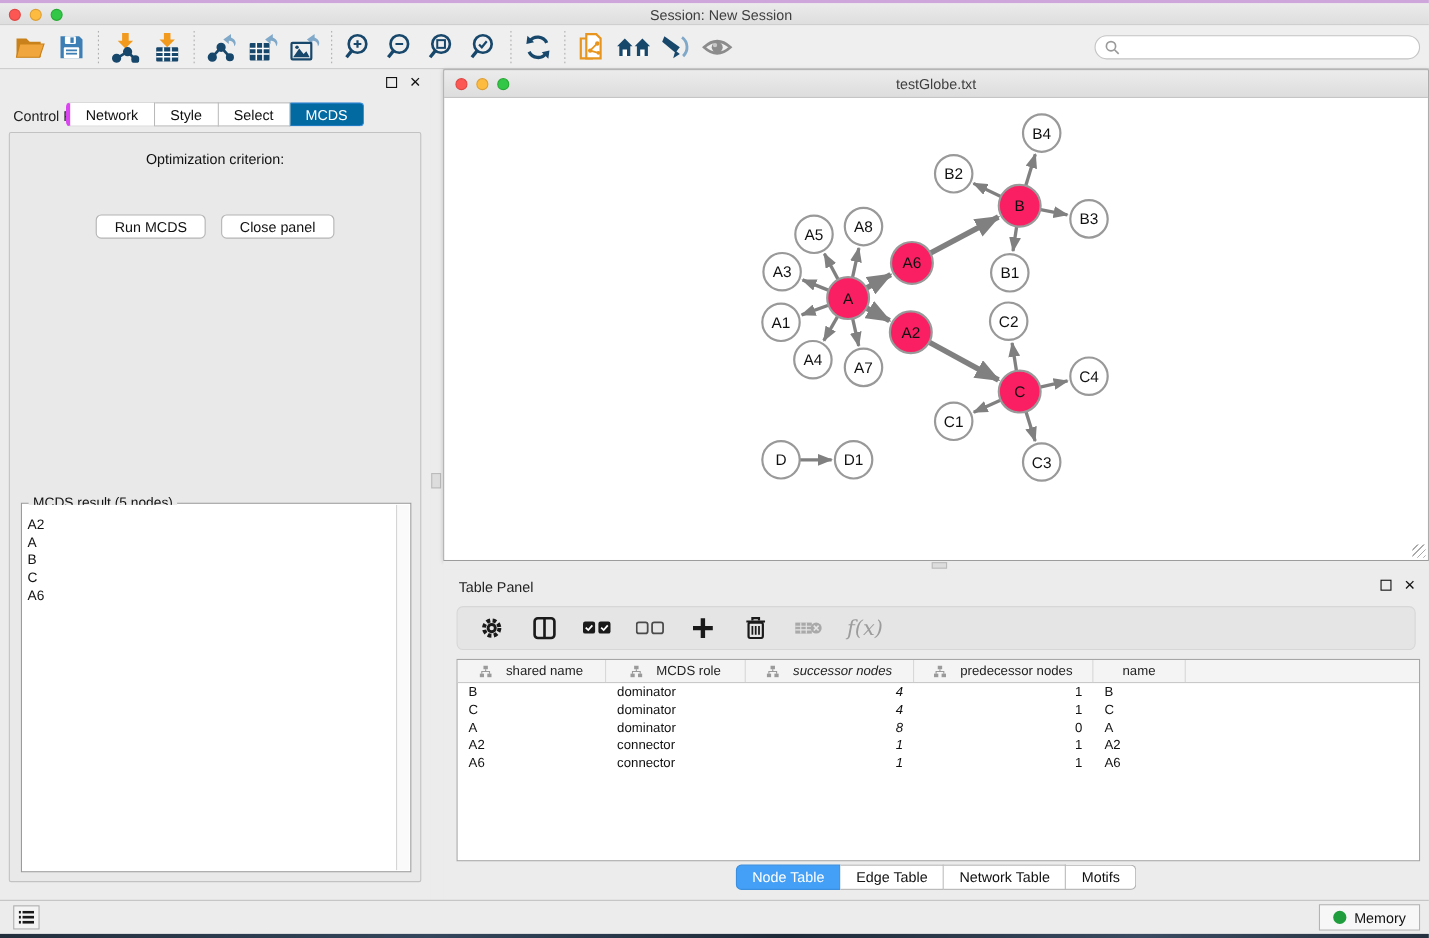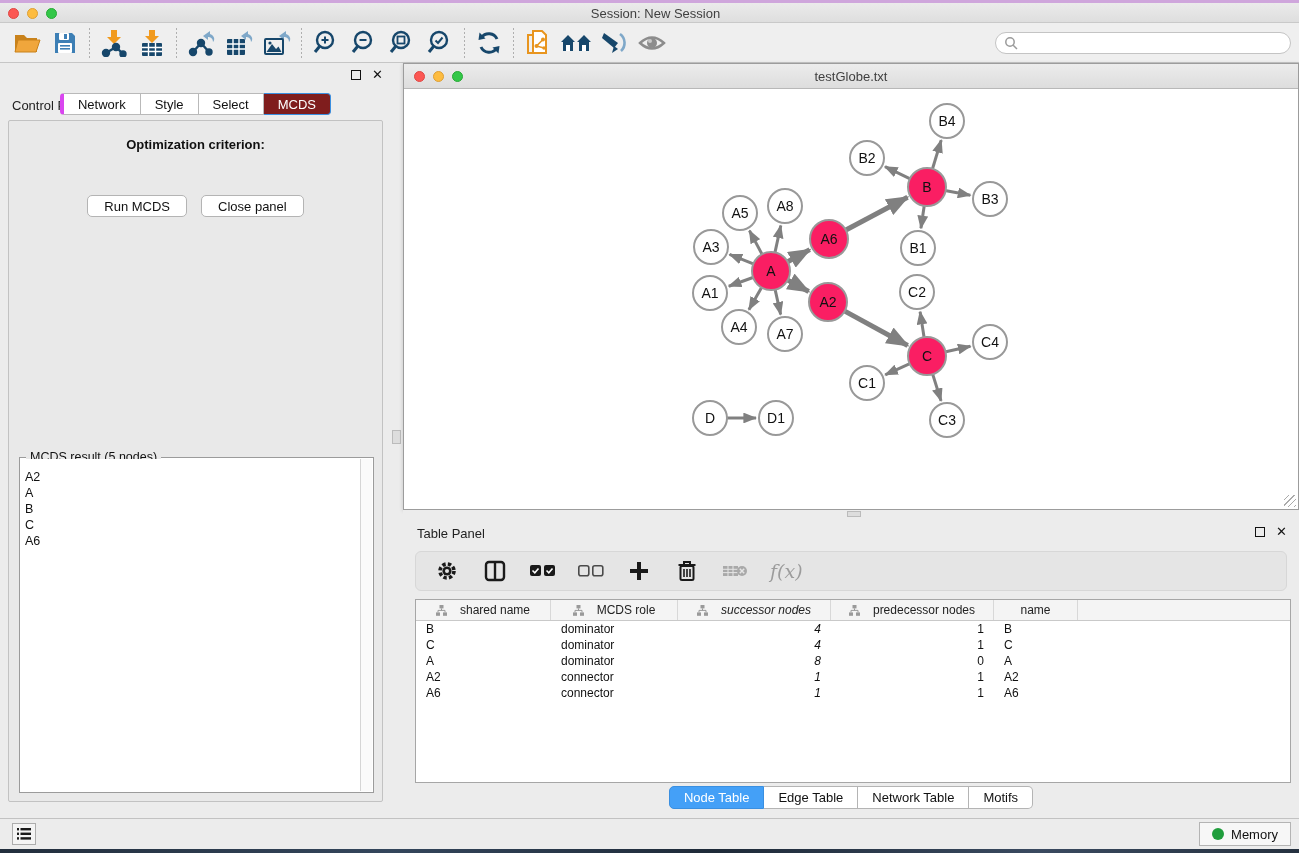--- a/index.html
+++ b/index.html
@@ -31,24 +31,24 @@
   .panel-head { position:relative; height:26px; }
   .panel-title { position:absolute; left:12px; top:7px; font-size:13px; color:#222;margin-top:28px; }
   .panel-winbtns { position:absolute; right:8px; top:7px; display:flex; gap:11px; align-items:center; }
   .float-glyph { width:10px; height:10px; border:1.6px solid #111; display:inline-block; }
   .close-glyph { font-size:13px; font-weight:bold; color:#111; line-height:10px; }
   .cp-tabs { position:absolute; left:0; top:30px; width:100%; display:flex; justify-content:center; }
   .cp-tab { height:22px; padding:0 14px; font-size:13px; background:#fff; border:1px solid #B9B9B9; border-left:none;
     display:flex; align-items:center; color:#111; cursor:pointer; }
   .cp-tab:first-child { border-left:4px solid #d946ef; border-radius:4px 0 0 4px; }
   .cp-tab:last-child { border-radius:0 4px 4px 0; }
-  .cp-tab.active { background:#7f1d1d; border-color:#3A8FE0; color:#fff; }
+  .cp-tab.active { background:#0369a1; border-color:#3A8FE0; color:#fff; }
   .cp-content { position:absolute; left:8px; top:57px; width:375px; height:682px;
     background:#E9E9E9; border:1px solid #C2C2C2; border-radius:2px; }
-  .opt-label { margin-top:16px; text-align:center; font-size:13px; font-weight:bold; color:#111; }
+  .opt-label { margin-top:16px; text-align:center; font-size:13px; font-weight:normal; color:#111; }
   .criterion { position:absolute; left:26px; top:38px; width:322px; height:24px; background:#fff;
     border:1px solid #ADADAD; border-radius:4px; display:flex; align-items:center; cursor:pointer; }
   .criterion .val { flex:1; font-size:13px; padding-left:8px; color:#111; }
   .criterion .stepper { width:20px; height:20px; margin-right:1px; background:linear-gradient(#6FB5F8,#3D8EEF);
     border-radius:4px; display:flex; flex-direction:column; align-items:center; justify-content:center; gap:1px; }
   .cp-buttons { position:absolute; left:0; top:74px; width:100%; display:flex; justify-content:center; gap:14px; }
   .btn { height:22px; padding:0 16px; background:#fff; border:1px solid #B4B4B4; border-radius:5px;
     font-size:13px; color:#111; display:flex; align-items:center; cursor:pointer; }
   .result-group { position:absolute; left:10px; top:336px; width:355px; height:336px;
     border:1px solid #9B9B9B; background:#fff; }

